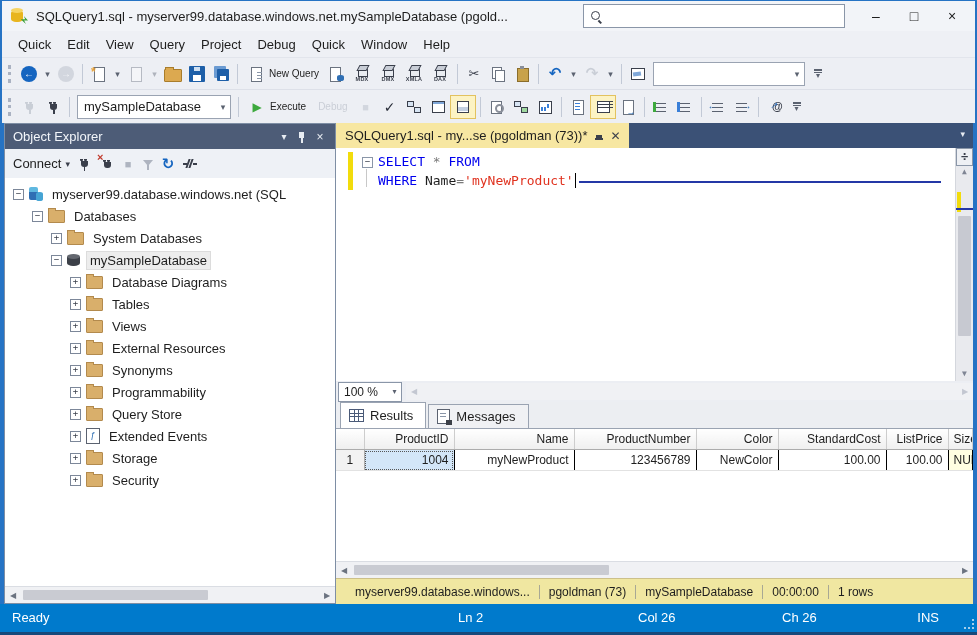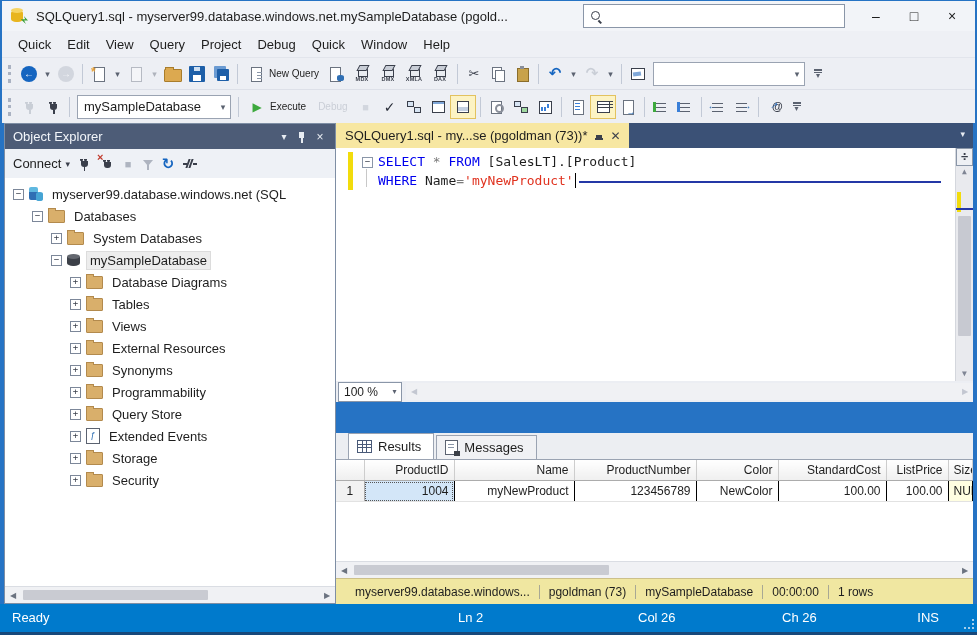--- a/index.html
+++ b/index.html
@@ -182,21 +182,21 @@
   .vscroll .mark-b{position:absolute;left:0;right:0;top:60px;height:2px;background:#2438A6;}
   .vscroll .vthumb{position:absolute;left:2px;right:2px;top:68px;height:120px;background:#C7C9D1;border-radius:1px;}
   .vscroll .dn{position:absolute;bottom:3px;left:0;right:0;text-align:center;font-size:8px;color:#7F8594;}
   .zoomrow{height:21px;background:#ECEEF3;display:flex;align-items:center;flex:0 0 auto;}
   .zoombox{width:62px;height:18px;background:#fff;border:1px solid #8A96A8;display:flex;align-items:center;margin-left:2px;font-size:12px;}
   .zoombox .zv{flex:1;padding-left:5px;}
   .zoombox .zc{width:13px;font-size:8px;color:#5B6270;text-align:center;}
   .zoomrow .hs{flex:1;display:flex;align-items:center;height:17px;background:#F0F1F4;margin-left:4px;}
   .zoomrow .hs .sarrow{color:#C3C7D1;}
   .zoomrow .hs .mid{flex:1;}
-  .rtabs{height:26px;background:#ECEEF2;display:flex;align-items:flex-end;padding-left:12px;gap:2px;flex:0 0 auto;margin-top:31px;}
+  .rtabs{height:26px;background:#ECEEF2;display:flex;align-items:flex-end;padding-left:4px;gap:2px;flex:0 0 auto;}
   .rtab{height:23px;display:flex;align-items:center;gap:6px;padding:0 12px 0 8px;font-size:13px;border:1px solid #9AA3B2;border-bottom:none;background:#F0F1F4;}
   .rtab.active{background:#fff;height:25px;}
   .i-grid-sm{width:13px;height:11px;border:1px solid #4A5A78;position:relative;background:#fff;}
   .i-grid-sm::before{content:"";position:absolute;left:0;right:0;top:3px;height:1px;background:#4A5A78;box-shadow:0 3px 0 #4A5A78;}
   .i-grid-sm::after{content:"";position:absolute;top:0;bottom:0;left:4px;width:1px;background:#4A5A78;box-shadow:4px 0 0 #4A5A78;}
   .i-msg{width:11px;height:13px;background:#fff;border:1px solid #5B6270;position:relative;}
   .i-msg::before{content:"";position:absolute;left:2px;top:3px;width:6px;height:1px;background:#8A96A8;box-shadow:0 3px 0 #8A96A8;}
   .i-msg::after{content:"";position:absolute;right:-3px;bottom:-2px;width:6px;height:5px;background:#3C4048;}
   .results{flex:1;background:#fff;border-top:1px solid #9AA3B2;display:flex;flex-direction:column;min-height:0;}
   table.grid{border-collapse:collapse;table-layout:fixed;width:100%;font-size:12px;}
@@ -541,21 +541,21 @@
           <span class="tclose">✕</span>
         </div>
         <span class="strip-caret">▾</span>
       </div>
 
       <div class="editor">
         <div class="changebar"></div>
         <div class="fold">−</div>
         <div class="guide"></div>
         <div class="codelines">
-          <div class="code-line"><span class="kw">SELECT</span><span class="op"> * </span><span class="kw">FROM</span><span> [SalesLT].[Product]</span></div>
+          <div class="code-line"><span class="kw">SELECT</span><span class="op"> * </span><span class="kw">FROM</span></div>
           <div class="code-line"><span class="kw">WHERE</span><span> Name</span><span class="op">=</span><span class="str">'myNewProduct'</span><span class="caret-bar"></span><span class="stmtline"></span></div>
         </div>
         <div class="vscroll">
           <div class="vsplit"></div>
           <div class="up">▲</div>
           <div class="mark-y"></div>
           <div class="mark-b"></div>
           <div class="vthumb"></div>
           <div class="dn">▼</div>
         </div>

